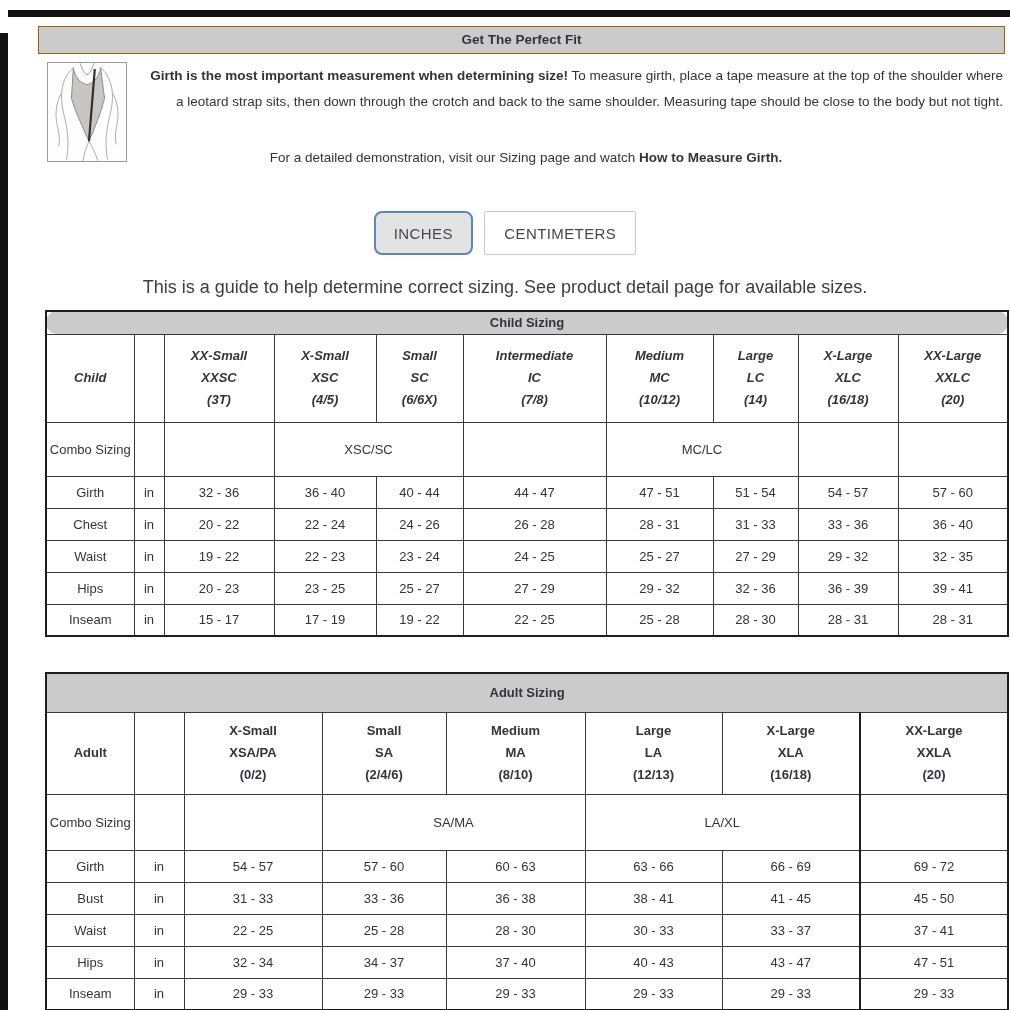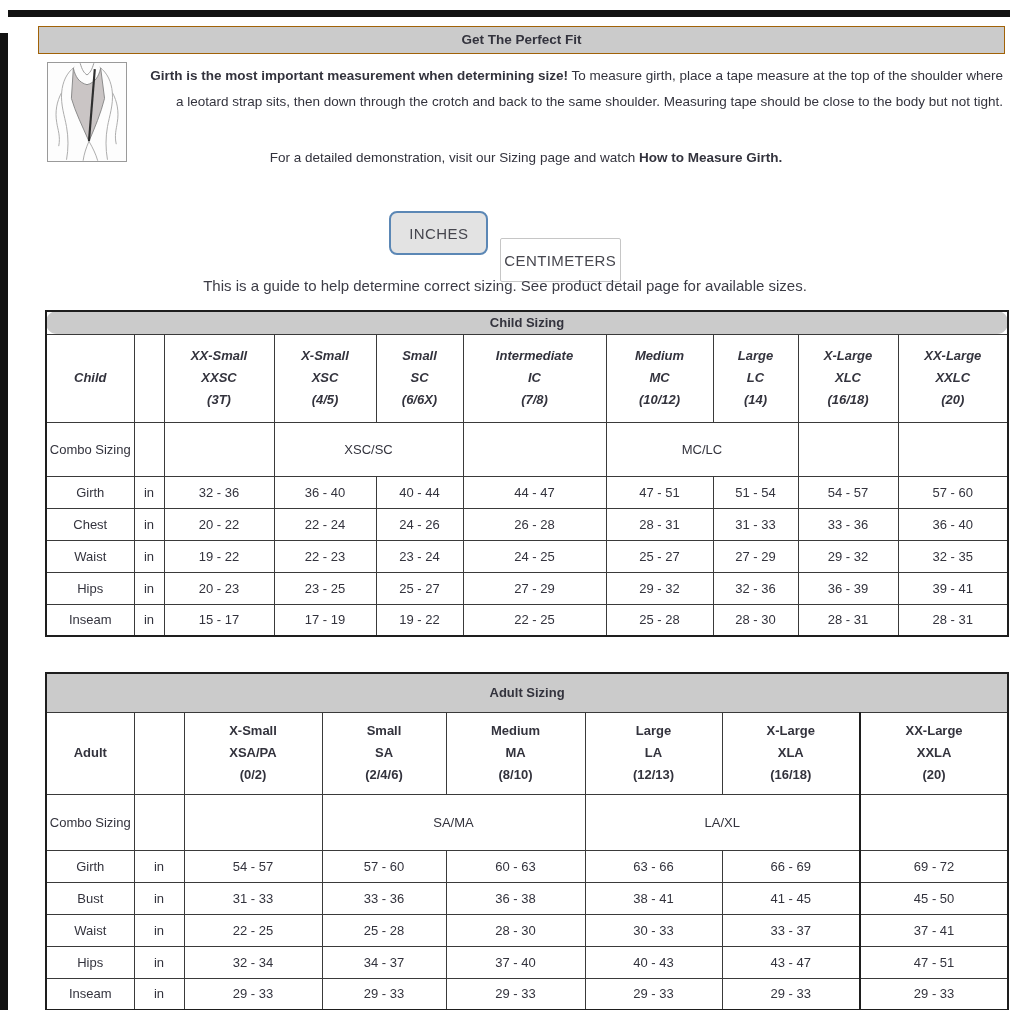--- a/index.html
+++ b/index.html
@@ -37,28 +37,27 @@
   .btn{
     display:inline-flex;align-items:center;justify-content:center;
     height:44px;box-sizing:border-box;font-size:15px;color:#46464e;
     font-family:"Liberation Sans", sans-serif;letter-spacing:0.4px;cursor:pointer;
     vertical-align:top;
   }
   .btn-inches{
     width:99px;background:#e3e3e3;border:2px solid #5b87b5;border-radius:8px;
   }
   .btn-cm{
-    width:121px;background:#ffffff;border:1px solid #c6c6c6;border-radius:2px;
+    width:152px;background:#ffffff;border:1px solid #c6c6c6;border-radius:2px;
     margin-left:7px;
-    margin-top:27px;
   }
 
   .note-line{
     position:absolute;left:0;top:277px;width:1010px;
-    text-align:center;font-size:15px;color:#3c3c46;
+    text-align:center;font-size:18px;color:#3c3c46;
   }
 
   table.sizing{
     position:absolute;left:45px;width:962px;
     border-collapse:collapse;table-layout:fixed;
     font-size:13px;color:#33333d;
     border:2px solid #1e1e1e;
   }
   table.child{top:310px;}
   table.adult{top:672px;}

